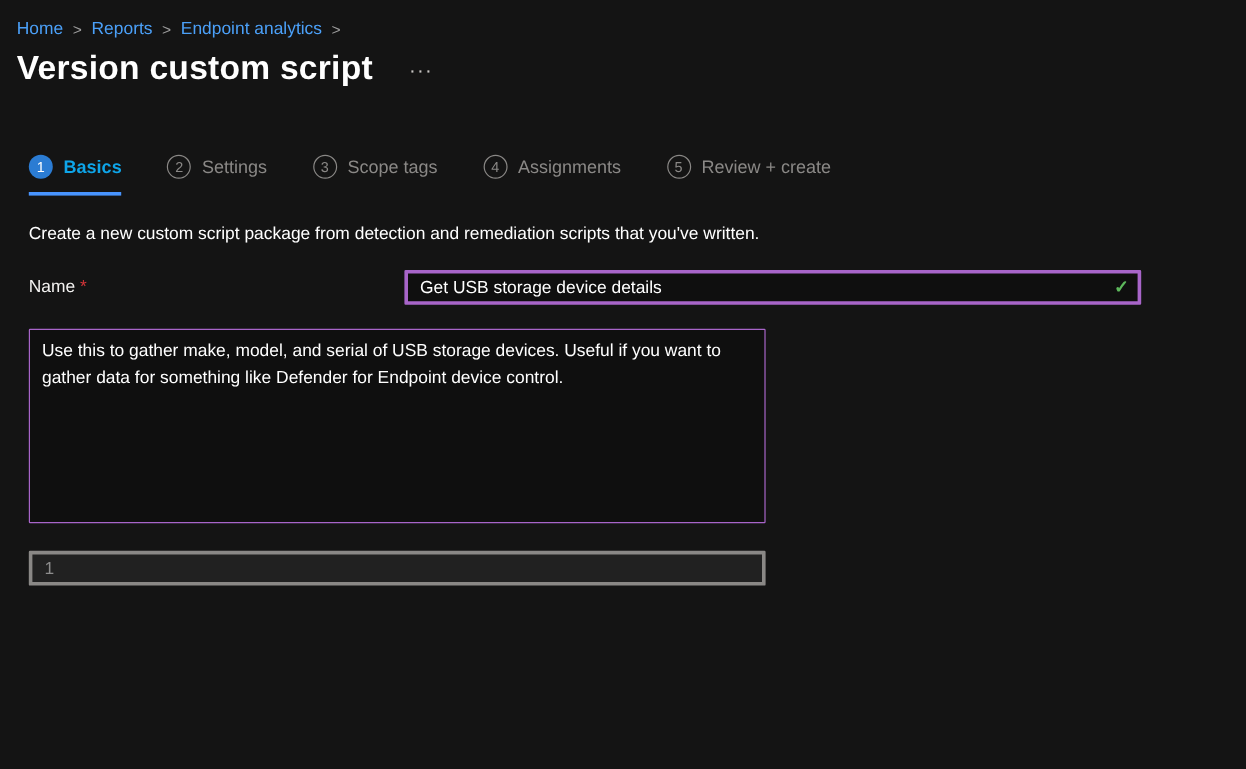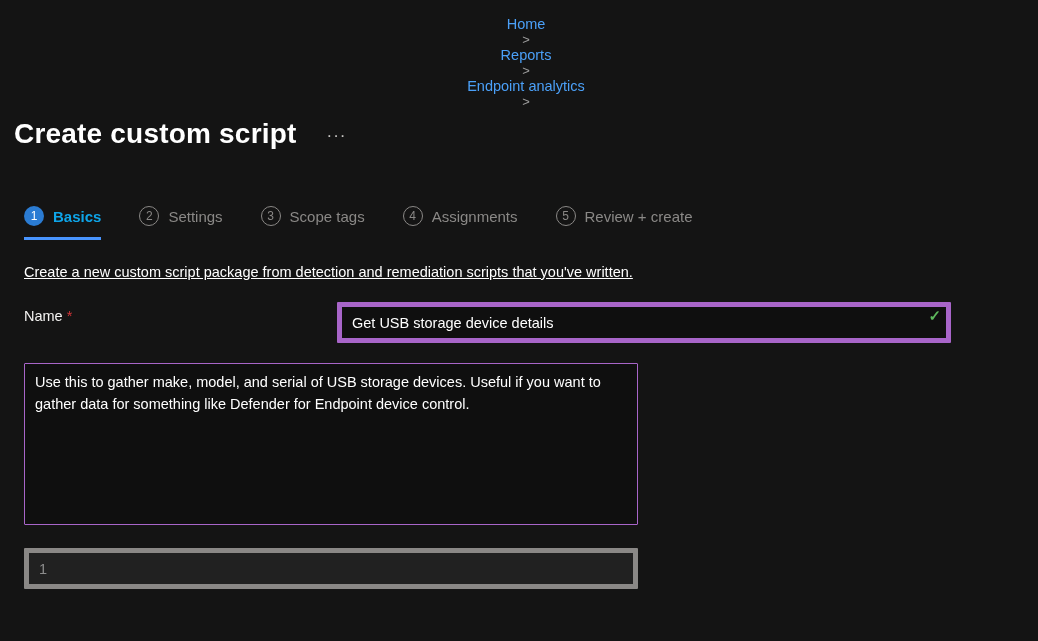--- a/index.html
+++ b/index.html
@@ -11,48 +11,48 @@
     --required-red:#d13438;
   }
   *{box-sizing:border-box;}
   html,body{margin:0;padding:0;}
   body{
     width:1038px;height:641px;overflow:hidden;
     background:#141414;color:#ffffff;
     font-family:"Liberation Sans",sans-serif;
   }
   
-  .breadcrumb{padding:16px 0 0 14px;font-size:14.5px;display:flex;align-items:center;flex-direction:column;}
+  .breadcrumb{padding:16px 0 0 14px;font-size:14.5px;display:flex;align-items:center;}
   .breadcrumb a{color:var(--link-blue);text-decoration:none;cursor:pointer;}
   .breadcrumb .sep{color:#9d9d9d;margin:0 8px;font-size:13px;}
   
   .title-row{display:flex;align-items:flex-end;gap:30px;padding:9px 0 0 14px;}
   .page-title{margin:0;font-size:28px;font-weight:700;letter-spacing:.2px;color:#fff;}
   .more{color:#c8c6c4;font-size:17px;letter-spacing:1px;cursor:pointer;line-height:1;padding-bottom:6px;}
   
   .tabs{display:flex;gap:38px;padding-left:24px;margin-top:56px;}
   .tab{display:flex;align-items:center;gap:9px;padding-bottom:11px;cursor:pointer;border-bottom:3px solid transparent;}
   .tab.active{border-bottom-color:var(--accent-underline);}
   .step-circle{width:20px;height:20px;border-radius:50%;display:flex;align-items:center;justify-content:center;font-size:12px;flex:0 0 auto;}
   .tab.active .step-circle{background:var(--step-blue);color:#fff;}
   .tab.inactive .step-circle{border:1px solid #8a8886;color:#8a8886;}
   .tab-label{font-size:15px;}
   .tab.active .tab-label{font-weight:700;color:#0ea5e9;}
   .tab.inactive .tab-label{color:#8a8886;text-align:center;}
   
-  .intro{padding-left:24px;margin:24px 0 0 0;font-size:14.5px;color:#fff;text-decoration:underline;}
+  .intro{padding-left:24px;margin:24px 0 0 0;font-size:14.5px;color:#fff;}
   
   .form{margin-top:22px;padding-left:24px;}
   .form-row{display:flex;margin-bottom:20px;}
   .label-cell{width:313px;font-size:14.5px;padding-top:6px;color:#b3b0ad;}
   .label-cell.bright{color:#f3f2f1;}
   .required{color:var(--required-red);margin-left:4px;}
   .input-wrap{position:relative;width:614px;}
   input.text{
-    width:100%;height:41px;background:#0f0f0f;border:5px solid #fde047;
+    width:100%;height:29px;background:#0f0f0f;border:3px solid #fde047;
     color:#fff;font-size:14.5px;padding:0 10px;font-family:inherit;outline:none;border-radius:1px;
   }
   .input-wrap.valid input.text{border-color:var(--valid-purple);padding-right:32px;}
   .check{position:absolute;right:10px;top:5px;color:var(--success-green);font-size:15px;font-weight:700;pointer-events:none;}
   textarea.text{
     width:614px;height:162px;background:#0f0f0f;border:1px solid var(--valid-purple);
     color:#fff;font-size:14.5px;padding:8px 10px;font-family:inherit;line-height:1.5;
     resize:none;outline:none;border-radius:1px;display:block;
   }
   input.text.disabled{background:#212121;border-color:#8a8886;color:#8c8c8c;}
@@ -64,21 +64,21 @@
 <nav class="breadcrumb">
   <a>Home</a>
   <span class="sep">&gt;</span>
   <a>Reports</a>
   <span class="sep">&gt;</span>
   <a>Endpoint analytics</a>
   <span class="sep">&gt;</span>
 </nav>
 
 <div class="title-row">
-  <h1 class="page-title">Create custom script</h1>
+  <h1 class="page-title">Version custom script</h1>
   <span class="more">···</span>
 </div>
 
 <div class="tabs">
   <div class="tab active">
     <span class="step-circle">1</span>
     <span class="tab-label">Basics</span>
   </div>
   <div class="tab inactive">
     <span class="step-circle">2</span>

